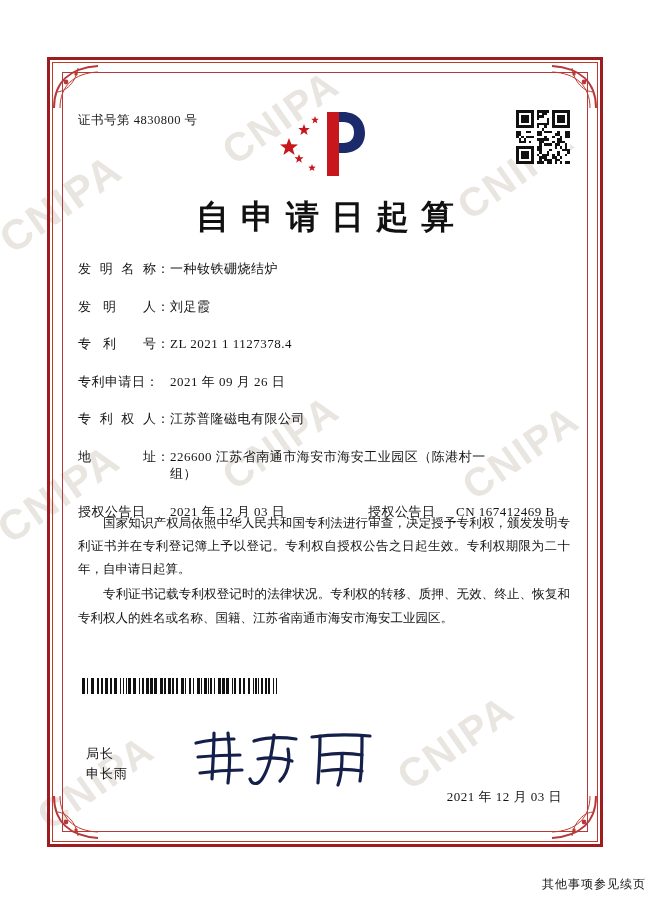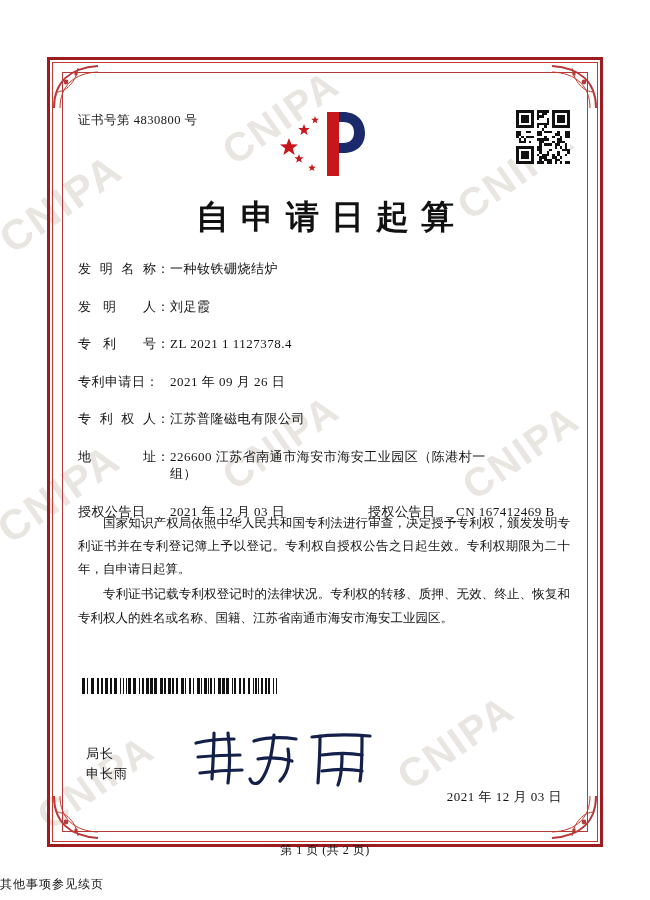--- a/index.html
+++ b/index.html
@@ -248,21 +248,21 @@
     text-align: center;
     font-size: 12px;
     color: #141414;
     letter-spacing: 0.5px;
   }
   .footnote {
     position: absolute;
     left: 0;
     right: 4px;
     top: 876px;
-    text-align: left;
+    text-align: right;
     font-size: 12px;
     color: #141414;
     letter-spacing: 1px;
     z-index: 2;
   }
 </style>
 </head>
 <body>
 
 <div class="watermark-layer">
@@ -983,17 +983,16 @@
           <path d="M136 9 C136 26, 135 42, 134 56"></path>
           <path d="M178 10 C178 26, 178 42, 176 54"></path>
           <path d="M138 28 C152 26, 166 26, 178 28"></path>
           <path d="M138 44 C152 42, 166 42, 178 44"></path>
           <path d="M158 28 C158 40, 157 50, 154 58"></path>
         </g>
       </svg>
     </div>
 
     <div class="issue-date">2021 年 12 月 03 日</div>
-    <div class="page-no">第 1 页 (共 2 页)</div>
   </div>
 </div>
 
 <div class="footnote">其他事项参见续页</div>
 
 </body></html>

